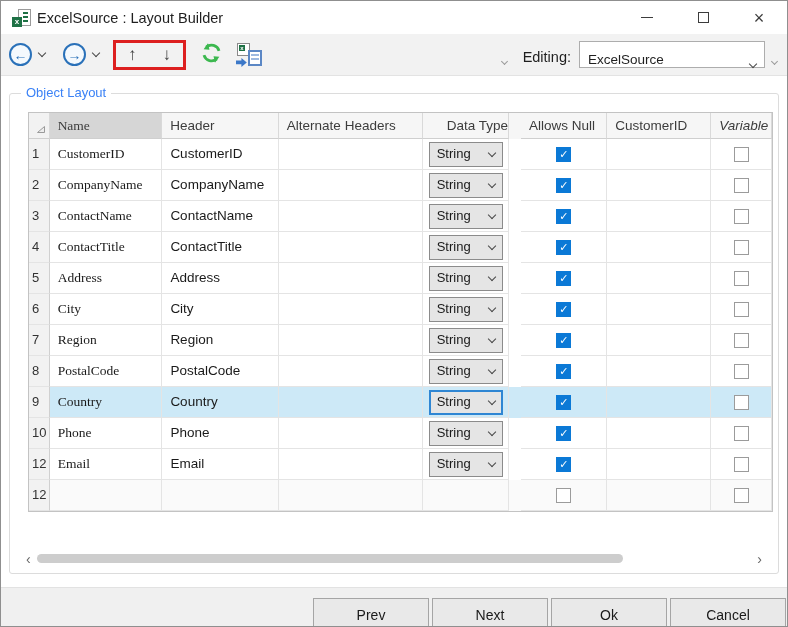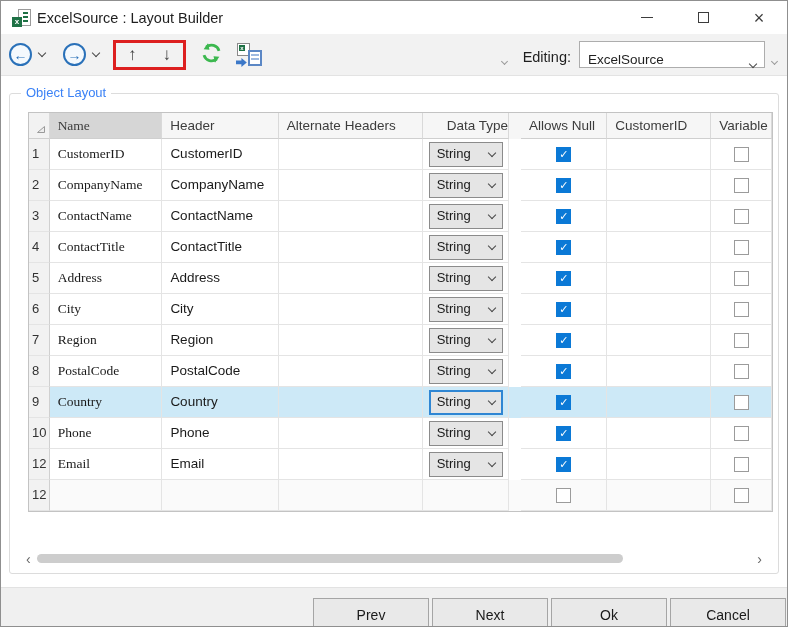--- a/index.html
+++ b/index.html
@@ -42,21 +42,21 @@
   .hrow { display:flex; height:26px; background:#f6f6f6; }
   .hcell { border-right:1px solid #d9d9d9; border-bottom:1px solid #cfcfcf; font-size:13.5px; color:#3c3c3c; padding-left:8px; line-height:25px; overflow:hidden; white-space:nowrap; }
   .corner { width:21px; background:#f2f2f2; display:flex; align-items:flex-end; justify-content:flex-end; padding:0 3px 4px 0; }
   .name-hdr { background:#d6d6d6; }
   .row { display:flex; height:31px; background:#fff; }
   .row.sel { background:#cde9f7; }
   .row.empty-row { background:#fafafa; }
   .cell { border-right:1px solid #e4e4e4; border-bottom:1px solid #e4e4e4; font-size:13.5px; color:#1a1a1a; padding-left:8px; line-height:30px; overflow:hidden; white-space:nowrap; background:transparent; }
   .numcell { width:21px; background:#f2f2f2; border-right:1px solid #d0d0d0; color:#333; font-size:13px; padding-left:3px; }
   .w-name { width:115px;font-family:Liberation Serif, serif; } .w-header { width:119px; } .w-alt { width:147px; }
-  .w-dt { width:88px;text-align:right; } .w-null { width:88px;margin-left:12px; } .w-desc { width:106px; } .w-var { width:62px; }
+  .w-dt { width:88px;text-align:right; } .w-null { width:88px;margin-left:12px; } .w-desc { width:106px; } .w-var { width:62px;font-style:italic; }
   .centerc { display:flex; align-items:center; justify-content:center; padding-left:0; }
   .dd { width:74px; height:25px; background:#e5e5e5; border:1px solid #8b8b8b; display:flex; align-items:center; padding:0 7px; font-size:13px; color:#1a1a1a; }
   .dd .chev { margin:-2px 0 0 auto; border-color:#474747; }
   .dd.focused { border:2px solid #2f86d3; padding:0 6px; }
   .cb { width:15px; height:15px; }
   .cb.checked { background:#0b79d6; color:#fff; font-size:11px; font-weight:bold; line-height:15px; text-align:center; }
   .cb.unchecked { background:#fff; border:1px solid #9b9b9b; }
 
   
   .hscroll { position:absolute; left:10px; right:10px; bottom:7px; height:15px; display:flex; align-items:center; }

